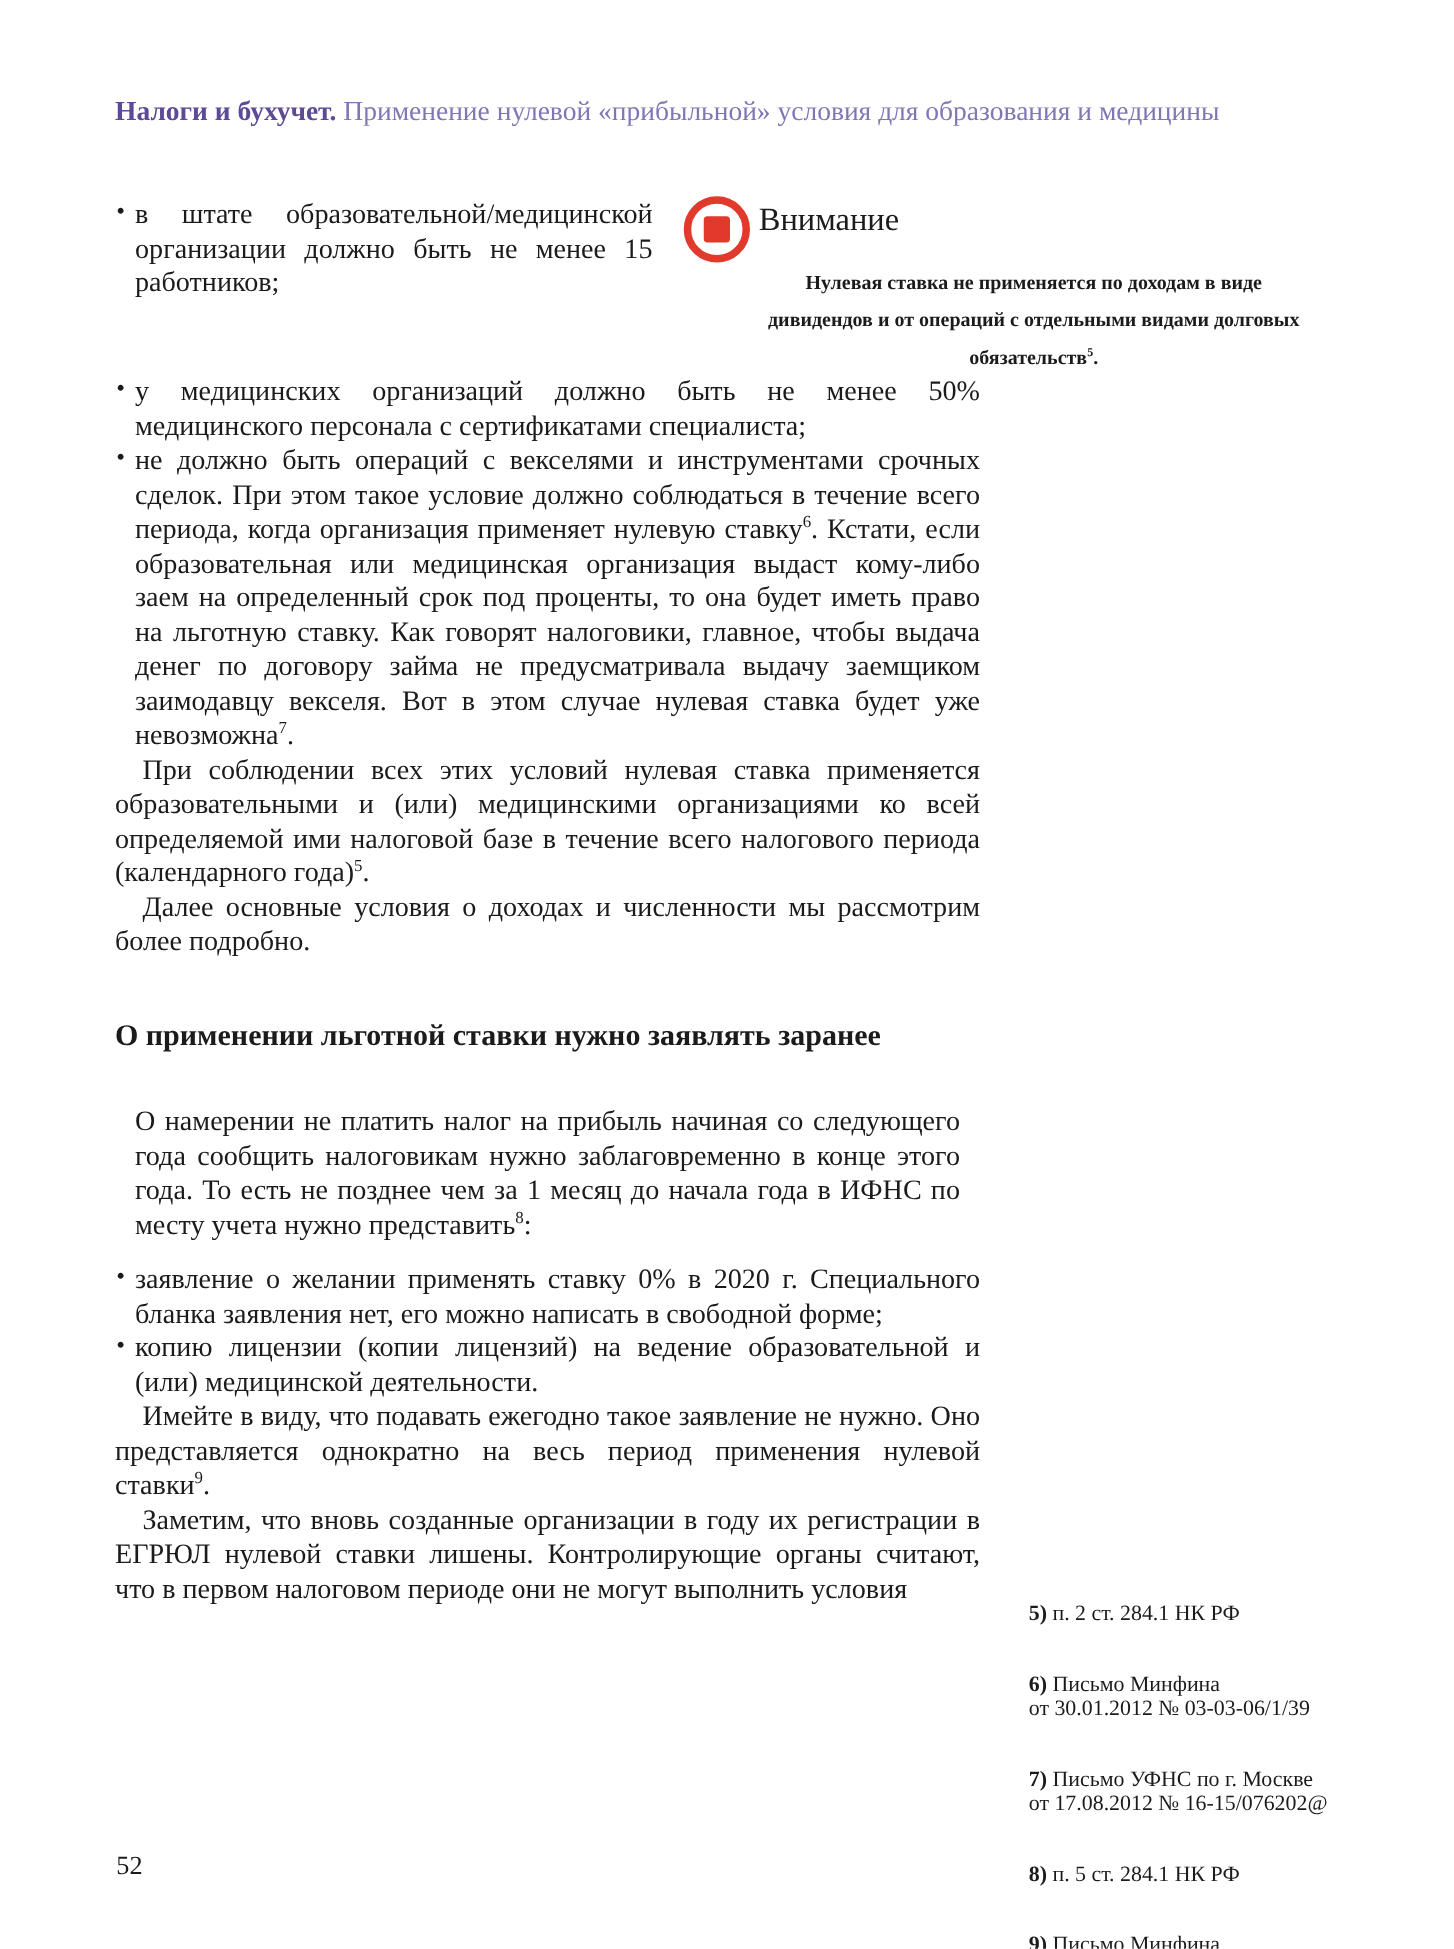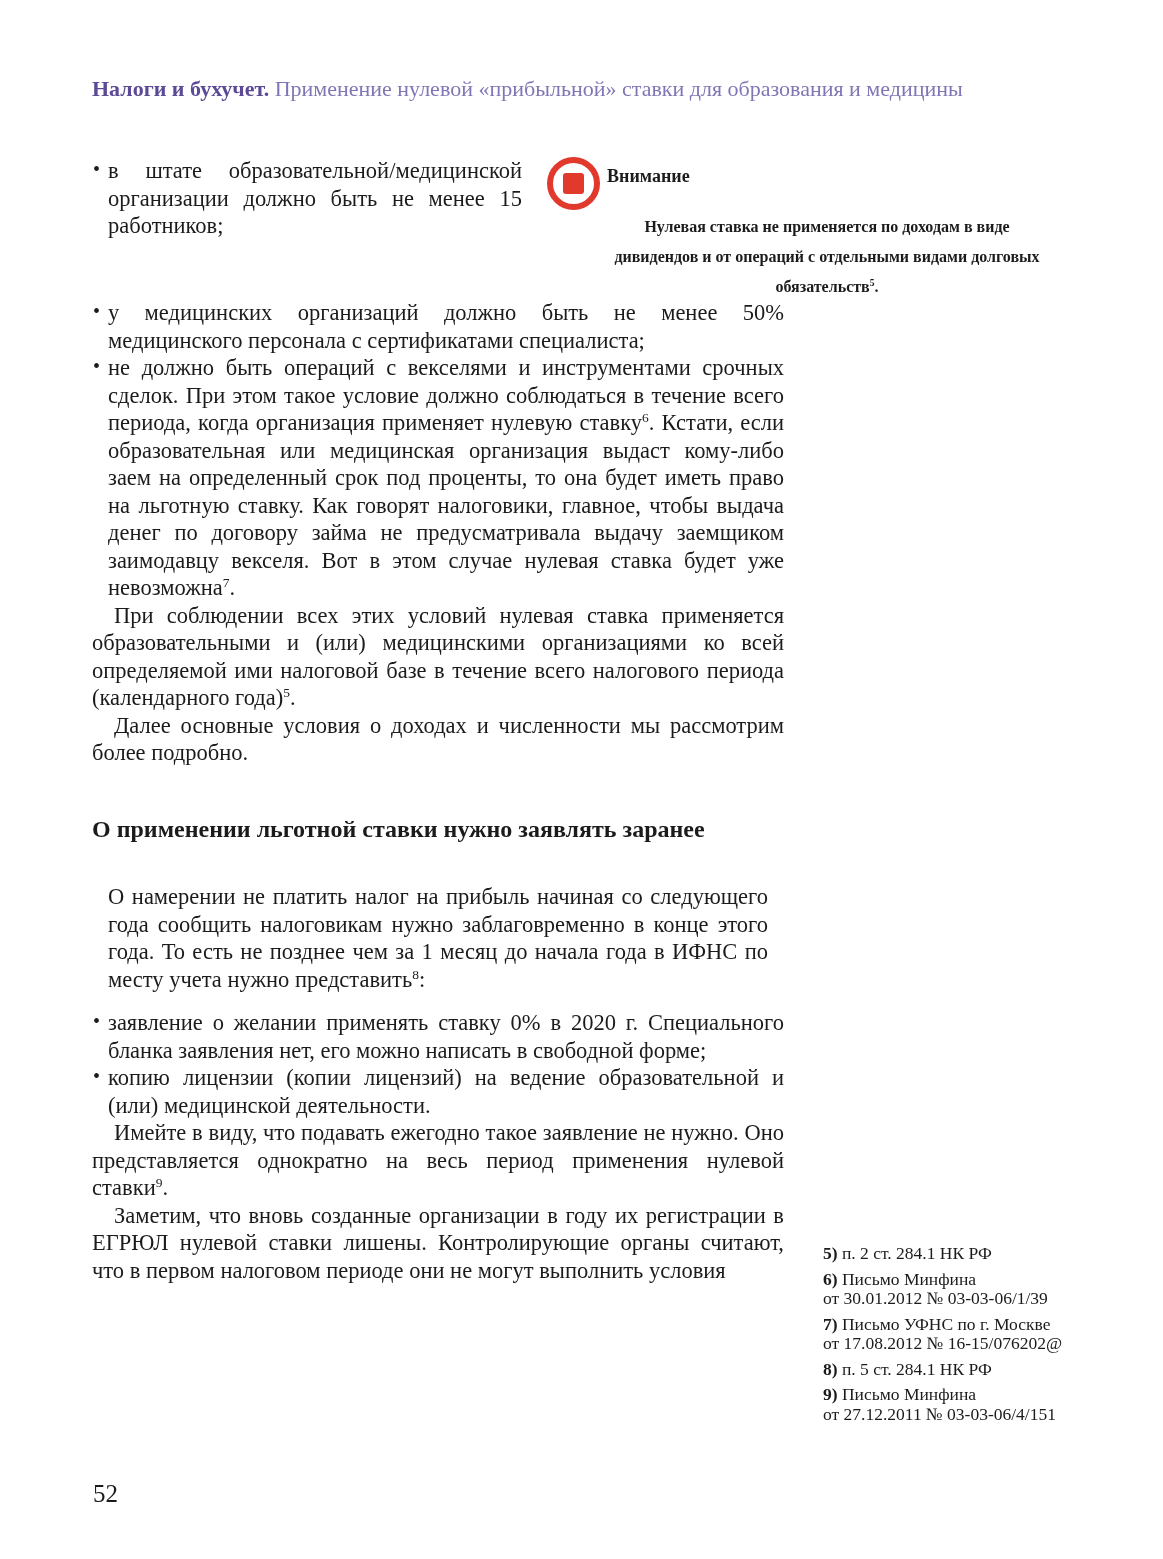--- a/index.html
+++ b/index.html
@@ -28,42 +28,42 @@
   .callout{position:absolute;left:547px;top:155px;width:500px;}
   .callout-icon{
     position:absolute;left:0;top:2px;width:53px;height:53px;border-radius:50%;
     border:6px solid var(--red,#e13a2c);box-sizing:border-box;
   }
   .callout-icon .sq{
     position:absolute;left:50%;top:50%;width:21px;height:21px;margin:-10.5px 0 0 -10.5px;
     background:var(--red,#e13a2c);border-radius:3px;
   }
   .callout-content{margin-left:60px;}
-  .callout-title{font-size:18px;font-weight:bold;line-height:26px;padding-top:8px;}
+  .callout-title{font-size:26px;font-weight:normal;line-height:26px;padding-top:8px;}
   .callout-body{font-size:16px;font-weight:bold;line-height:30px;margin-top:23px;text-align:center;}
   
   .section-heading{
     position:absolute;left:92px;top:791px;width:660px;
     font-size:24px;line-height:37px;font-weight:bold;
   }
   
   .block-c{position:absolute;left:92px;top:867px;width:692px;}
   
   .footnotes{position:absolute;left:823px;top:1244px;width:300px;font-size:17.5px;line-height:19.5px;text-align:left;}
-  .footnote{margin-bottom:6px;}
+  .footnote{margin-bottom:6px;margin-top:37px;}
   .fn-num{font-weight:bold;}
   
-  .page-number{position:absolute;left:93px;top:1480px;font-size:25px;}
+  .page-number{position:absolute;left:93px;top:1480px;font-size:21px;}
 </style>
 </head>
 <body style="--purple_bold: #5d4a96; --purple_light: #8176b5; --red: #e13a2c; --text: #1b1b1b;">
 
 <div class="header">
   <span class="brand">Налоги и бухучет.</span>
-  <span class="subtitle">Применение нулевой «прибыльной» ставки для образования и медицины</span>
+  <span class="subtitle">Применение нулевой «прибыльной» условия для образования и медицины</span>
 </div>
 
 <div class="block-a bodytext">
   <div class="hang">
     <span class="bullet">•</span>
     <span>в штате образовательной/медицинской организации должно быть не менее 15 работников;</span>
   </div>
 </div>
 
 <div class="callout">

